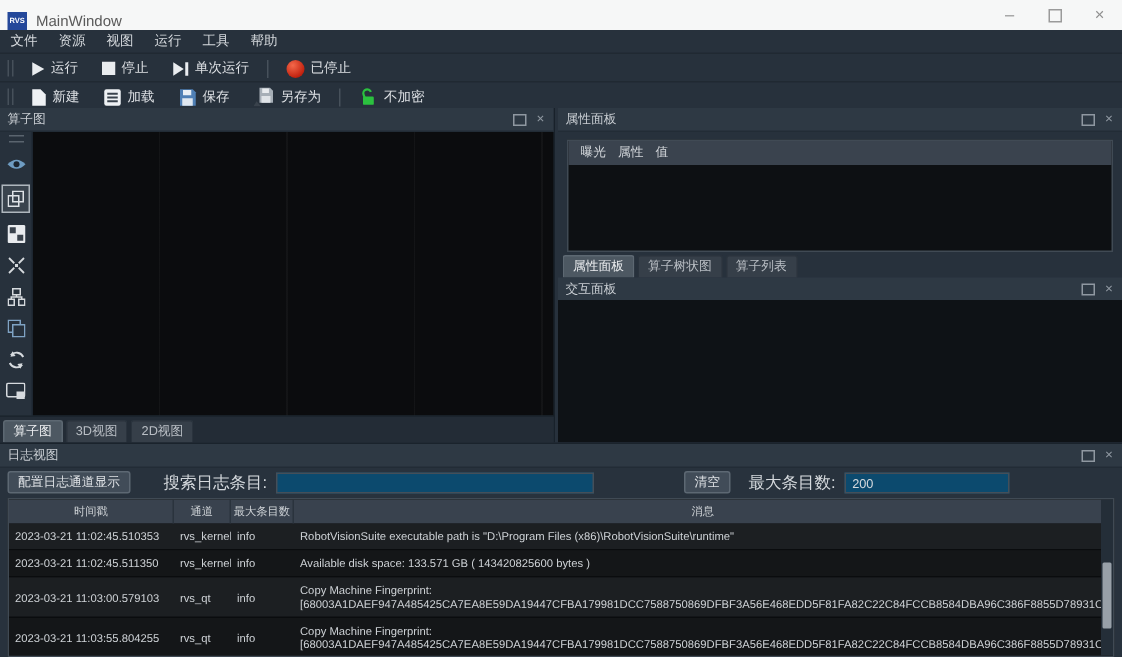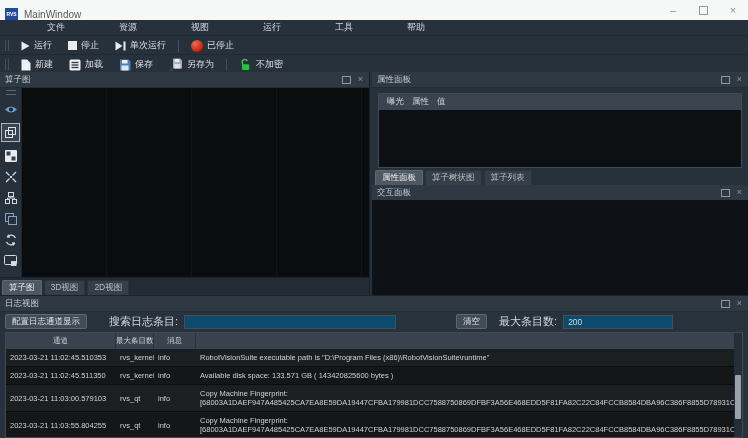--- a/index.html
+++ b/index.html
@@ -14,21 +14,21 @@
   .appicon{width:13px;height:12px;margin-left:5px;background:#24489a;color:#fff;font-size:5px;
            font-weight:bold;display:flex;align-items:center;justify-content:center;}
   .wtitle{margin-left:6px;font-size:10px;color:#5a5a5a;}
   .winbtns{margin-left:auto;display:flex;height:20px;}
   .winbtn{width:30px;height:20px;display:flex;align-items:center;justify-content:center;
           color:#8f8f8f;font-size:11px;cursor:default;}
   .maxbox{width:7px;height:7px;border:1px solid #9a9a9a;}
 
   
   .menubar{left:0;top:20px;width:748px;height:15px;display:flex;align-items:center;background:#27313c;}
-  .menuitem{padding:12px 7px;font-size:9px;color:#d5d9dd;margin-left:40px;}
+  .menuitem{padding:12px 7px;font-size:9px;color:#d5d9dd;}
 
   
   .tbar{left:0;width:748px;height:19px;display:flex;align-items:center;background:#27313c;
         border-top:1px solid #202932;}
   .tb1{top:35px;} .tb2{top:54px;}
   .grip{width:2px;height:11px;border-left:1px solid #46505a;border-right:1px solid #46505a;margin:0 4px 0 5px;}
   .tbtn{display:flex;align-items:center;gap:4px;padding:0 8px;font-size:9px;color:#dde0e4;height:19px;}
   .tsep{width:1px;height:12px;background:#47515b;margin:0 4px;}
   .statusdot{width:12px;height:12px;border-radius:50%;
              background:radial-gradient(circle at 35% 30%,#f4684a,#c22310 70%,#8f1507);}
@@ -325,20 +325,21 @@
     <div class="logctrl">
       <span class="btn cfgbtn">配置日志通道显示</span>
       <span class="lbl searchlbl">搜索日志条目:</span>
       <input class="inp searchinp" value="" style="">
       <span class="btn clearbtn">清空</span>
       <span class="lbl maxlbl">最大条目数:</span>
       <input class="inp maxinp" value="200" style="">
     </div>
     <div class="logtable">
       <div class="lrow lhead">
+        <span class="cell">时间戳</span>
         <span class="cell">通道</span>
         <span class="cell">最大条目数</span>
         <span class="cell">消息</span>
       </div>
       <div class="lrow data r1 h18">
         <span class="cell">2023-03-21 11:02:45.510353</span>
         <span class="cell">rvs_kernel</span>
         <span class="cell">info</span>
         <span class="cell msg">RobotVisionSuite executable path is "D:\Program Files (x86)\RobotVisionSuite\runtime"</span>
       </div>

